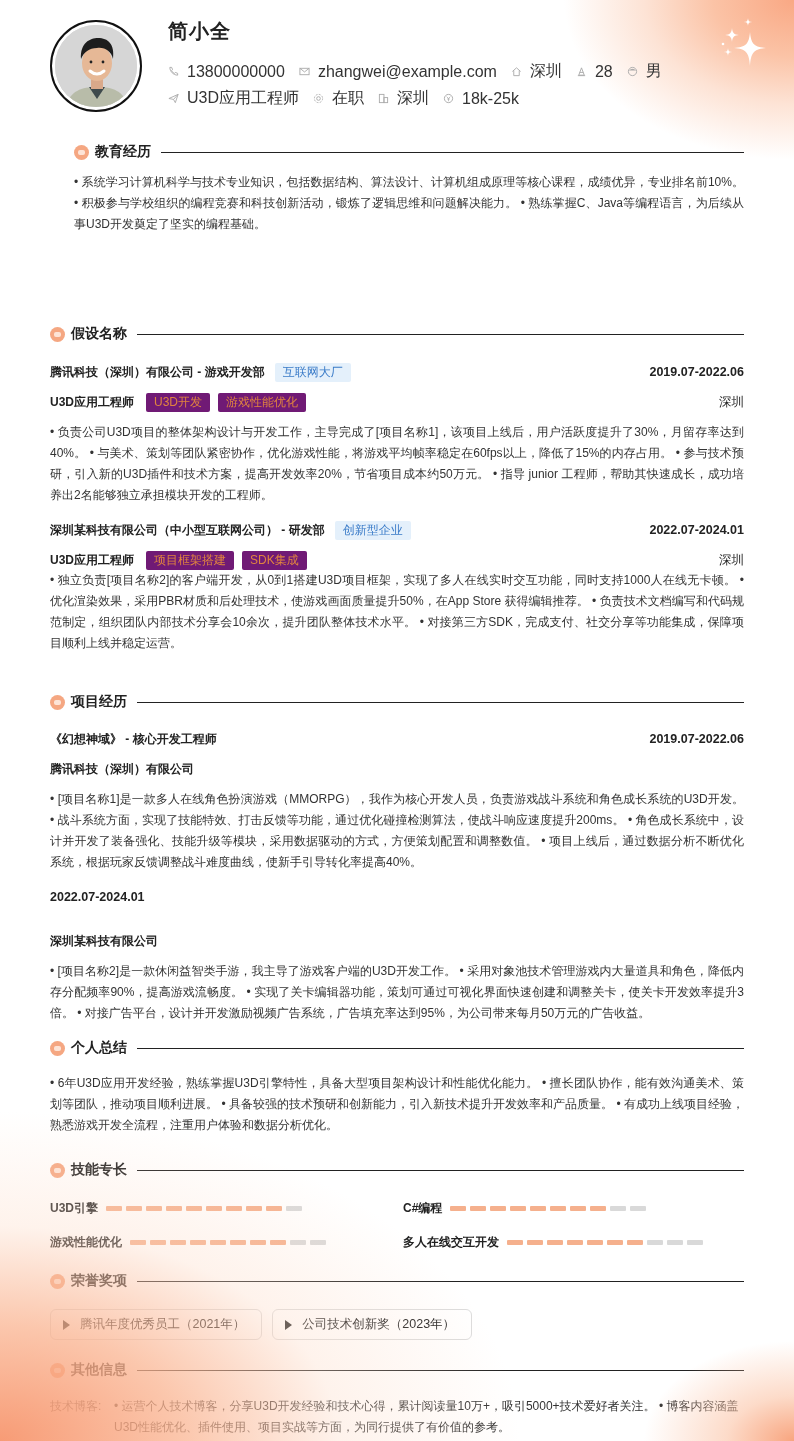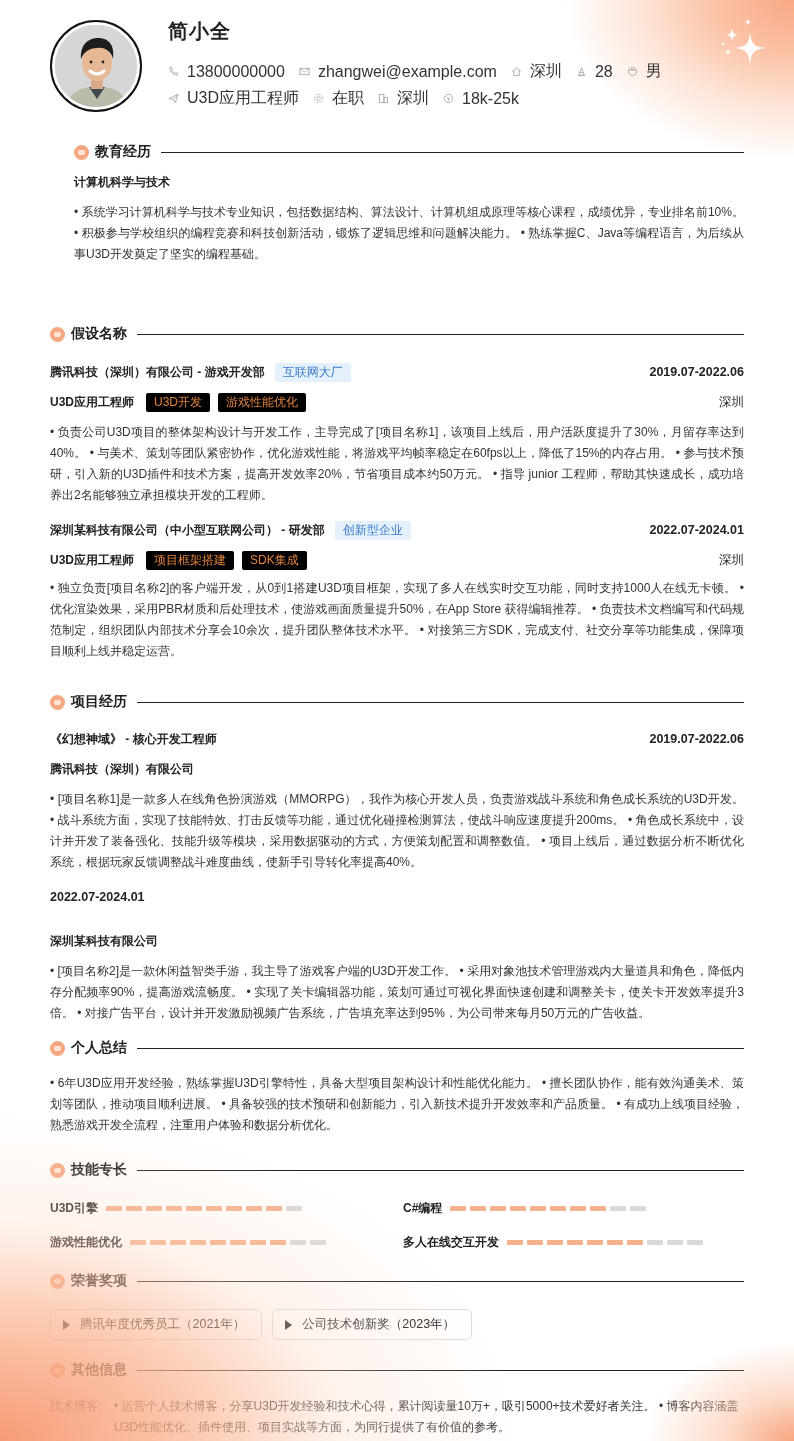--- a/index.html
+++ b/index.html
@@ -52,21 +52,21 @@
   }
   .sec-icon i { width: 7px; height: 5px; background: #fde4d7; border-radius: 2px; display: block; }
   .sec-label { font-size: 14px; font-weight: bold; color: #222; margin-right: 10px; white-space: nowrap; }
   .sec-line { flex: 1; height: 1px; background: #222; }
 
   .row { display: flex; justify-content: space-between; align-items: center; height: 20px; font-size: 12px; }
   .row .left { display: flex; align-items: center; font-weight: bold; color: #222; }
   .row .right { font-weight: bold; color: #222; font-size: 12.5px; }
   .row .right.plain { font-weight: normal; }
   .tag-blue { margin-left: 10px; background: #e4f0fb; color: #3a7bc8; padding: 1px 8px; font-size: 12px; font-weight: normal; border-radius: 2px; }
-  .tag-orange { margin-left: 8px; background: #000000; color: #e0843f; padding: 1px 8px; font-size: 12px; font-weight: normal; border-radius: 2px; }
+  .tag-orange { margin-left: 8px; background: #701a75; color: #e0843f; padding: 1px 8px; font-size: 12px; font-weight: normal; border-radius: 2px; }
   .para { font-size: 12px; line-height: 21px; color: #333; text-align: justify; }
 
   
   .skills { display: grid; grid-template-columns: 353px 340px; row-gap: 14px; }
   .skill { display: flex; align-items: center; font-size: 12px; font-weight: bold; color: #222; height: 20px; }
   .skill .bars { display: flex; margin-left: 8px; }
   .skill .bar { width: 16px; height: 5px; border-radius: 1px; margin-right: 4px; background: #d9d9d9; }
   .skill .bar.on { background: #f5b08d; }
 
   
@@ -182,25 +182,20 @@
 </div>
 
 <div class="section" style="top:142px;margin-left:24px;">
   <div class="sec-title">
     <div class="sec-icon">
         <i></i>
       </div>
     <div class="sec-label">教育经历</div>
     <div class="sec-line"></div>
   </div>
-  <div class="row" style="margin-top:10px;">
-    <div class="left">
-        <span>计算机科学与技术</span>
-      </div>
-  </div>
   <div class="para" style="margin-top:10px;">• 系统学习计算机科学与技术专业知识，包括数据结构、算法设计、计算机组成原理等核心课程，成绩优异，专业排名前10%。 • 积极参与学校组织的编程竞赛和科技创新活动，锻炼了逻辑思维和问题解决能力。 • 熟练掌握C、Java等编程语言，为后续从事U3D开发奠定了坚实的编程基础。</div>
 </div>
 
 <div class="section" style="top:324px;">
   <div class="sec-title">
     <div class="sec-icon">
         <i></i>
       </div>
     <div class="sec-label">假设名称</div>
     <div class="sec-line"></div>
@@ -234,21 +229,21 @@
       <div class="right">2022.07-2024.01</div>
     </div>
     <div class="row" style="margin-top:10px;">
       <div class="left">
         <span>U3D应用工程师</span>
         <span class="tag-orange" style="margin-left:12px;">项目框架搭建</span>
         <span class="tag-orange">SDK集成</span>
       </div>
       <div class="right plain">深圳</div>
     </div>
-    <div class="para" style="margin-top:8px;">• 独立负责[项目名称2]的客户端开发，从0到1搭建U3D项目框架，实现了多人在线实时交互功能，同时支持1000人在线无卡顿。 • 优化渲染效果，采用PBR材质和后处理技术，使游戏画面质量提升50%，在App Store 获得编辑推荐。 • 负责技术文档编写和代码规范制定，组织团队内部技术分享会10余次，提升团队整体技术水平。 • 对接第三方SDK，完成支付、社交分享等功能集成，保障项目顺利上线并稳定运营。</div>
+    <div class="para" style="margin-top:0;">• 独立负责[项目名称2]的客户端开发，从0到1搭建U3D项目框架，实现了多人在线实时交互功能，同时支持1000人在线无卡顿。 • 优化渲染效果，采用PBR材质和后处理技术，使游戏画面质量提升50%，在App Store 获得编辑推荐。 • 负责技术文档编写和代码规范制定，组织团队内部技术分享会10余次，提升团队整体技术水平。 • 对接第三方SDK，完成支付、社交分享等功能集成，保障项目顺利上线并稳定运营。</div>
   </div>
 </div>
 
 <div class="section" style="top:692px;">
   <div class="sec-title">
     <div class="sec-icon">
         <i></i>
       </div>
     <div class="sec-label">项目经历</div>
     <div class="sec-line"></div>

